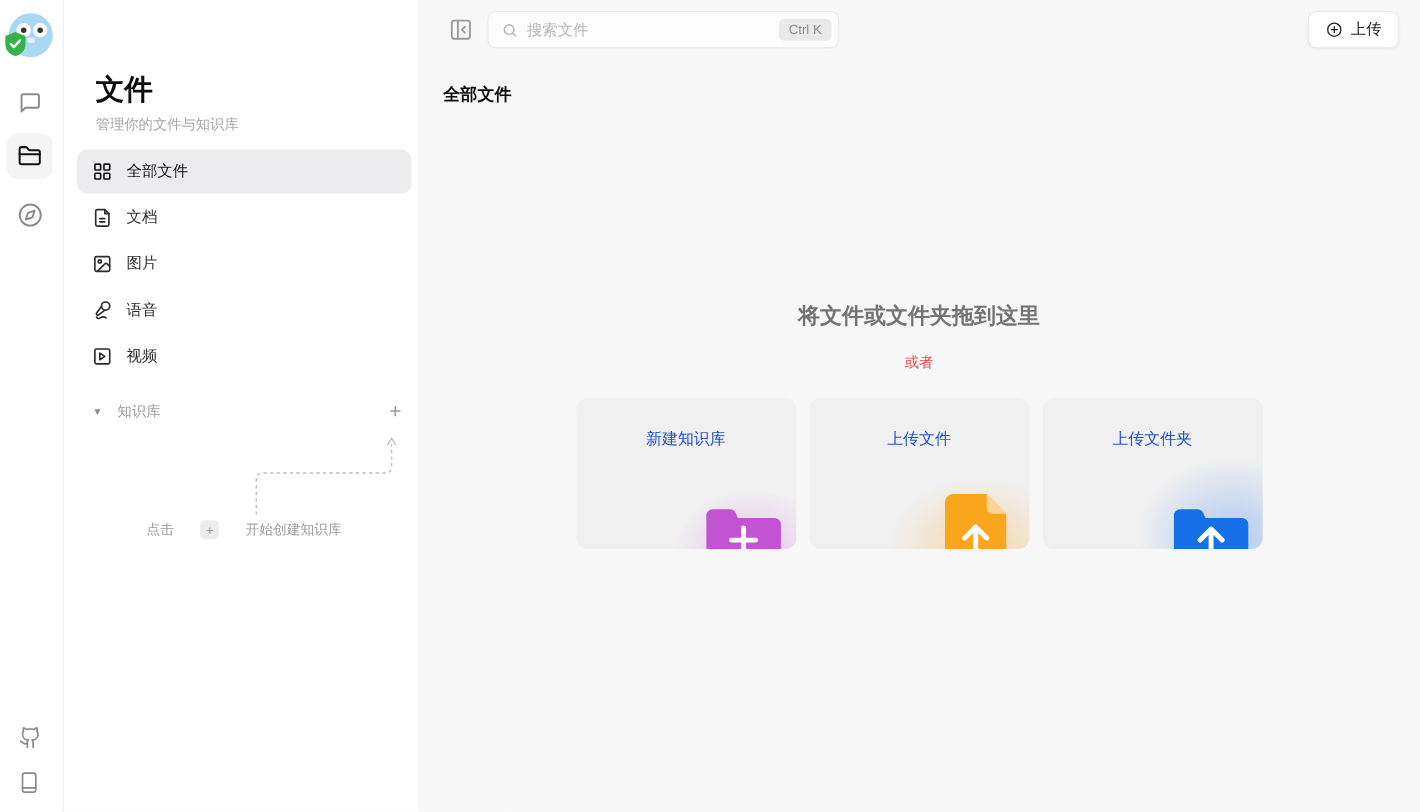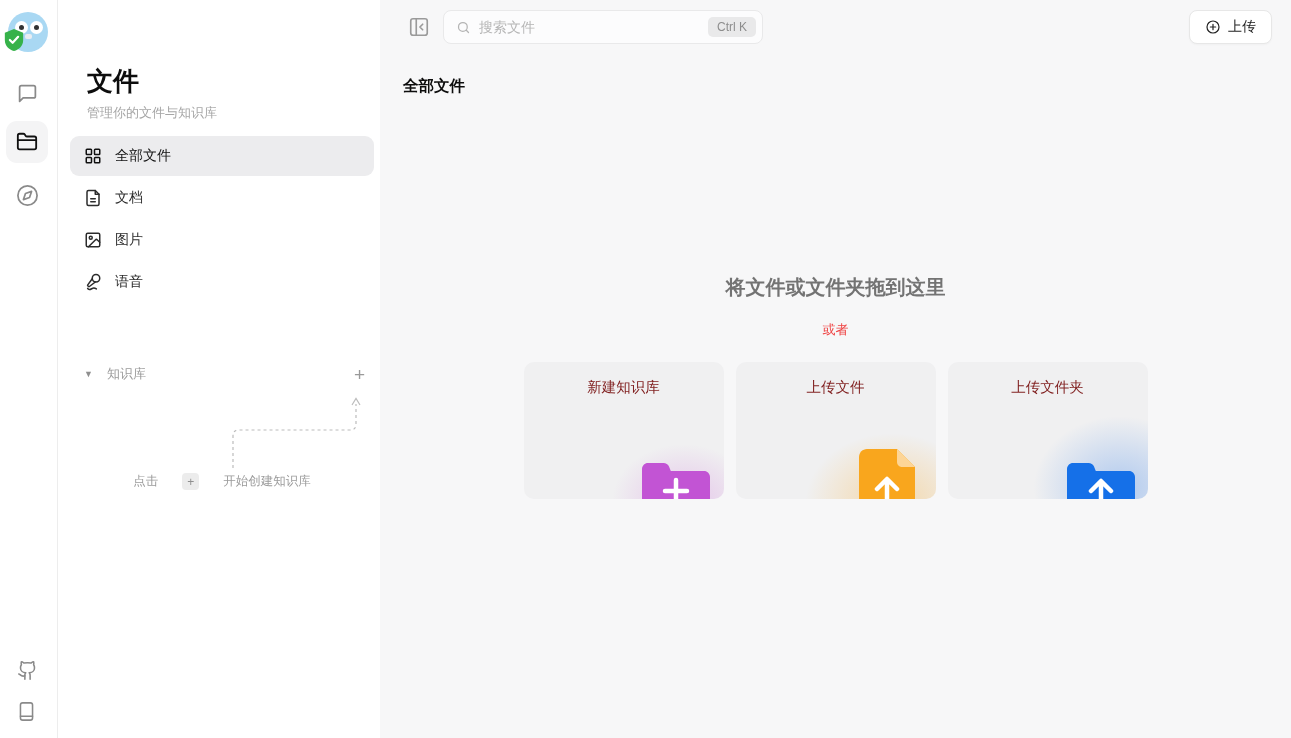--- a/index.html
+++ b/index.html
@@ -99,21 +99,21 @@
   .drop-or { margin-top:20px; font-size:13px; color:#ef4444;font-family:Liberation Serif, serif; }
   .cards { margin-top:23px; display:flex; justify-content:center; gap:12px; }
   .card {
     position:relative; width:200px; height:137px; border-radius:10px;
     background:#f0f0f1; overflow:hidden; cursor:pointer; text-align:center;
   }
   .card .glow { position:absolute; inset:0; pointer-events:none; }
   .card.c1 .glow { background:radial-gradient(100px 80px at 80% 102%, rgba(196,84,212,0.28), rgba(196,84,212,0) 72%); }
   .card.c2 .glow { background:radial-gradient(120px 95px at 78% 102%, rgba(249,166,29,0.34), rgba(249,166,29,0) 72%); }
   .card.c3 .glow { background:radial-gradient(120px 100px at 86% 92%, rgba(28,112,232,0.30), rgba(28,112,232,0) 72%); }
-  .card .card-label { position:absolute; top:16px; left:0; width:100%; font-size:14.5px; color:#7f1d1d; }
+  .card .card-label { position:absolute; top:28px; left:0; width:100%; font-size:14.5px; color:#1d4ed8; }
   .card .card-icon { position:absolute; }
   .card.c1 .card-icon { left:118px; top:97px; }
   .card.c2 .card-icon { left:123px; top:87px; }
   .card.c3 .card-icon { left:119px; top:97px; }
 </style>
 </head>
 <body>
 
 <div class="rail">
   <div class="avatar">
@@ -195,20 +195,27 @@
       <span class="mi-label">图片</span>
     </div>
     <div class="menu-item">
       <svg class="mi-icon" viewBox="0 0 24 24" fill="none" stroke="currentColor" stroke-width="2" stroke-linecap="round" stroke-linejoin="round">
           <path d="m11 7.6-6 8.19a1 1 0 0 0 .1 1.3l.82.82a1 1 0 0 0 1.31.09L15.09 12"></path>
           <path d="M16.5 21.17C15.5 20.5 14.37 20 13 20c-2.06 0-3.93 2.36-6 2a2.78 2.78 0 0 1-2.13-1.5"></path>
           <circle cx="16" cy="7" r="5"></circle>
         </svg>
       <span class="mi-label">语音</span>
     </div>
+    <div class="menu-item">
+      <svg class="mi-icon" viewBox="0 0 24 24" fill="none" stroke="currentColor" stroke-width="2" stroke-linecap="round" stroke-linejoin="round">
+          <rect x="3" y="3" width="18" height="18" rx="2"></rect>
+          <path d="m9 8 6 4-6 4z"></path>
+        </svg>
+      <span class="mi-label">视频</span>
+    </div>
   </div>
 
   <div class="section">
     <span class="caret">▼</span>
     <span class="sec-label">知识库</span>
     <span class="sec-add">+</span>
   </div>
 
   <svg class="kb-arrow" width="321" height="80" viewBox="0 0 321 80">
     <path d="M171 76 V44 Q171 38 177 38 H288 Q294 38 294 32 V12" fill="none" stroke="#bcbcbc" stroke-width="1.2" stroke-dasharray="3 3"></path>

